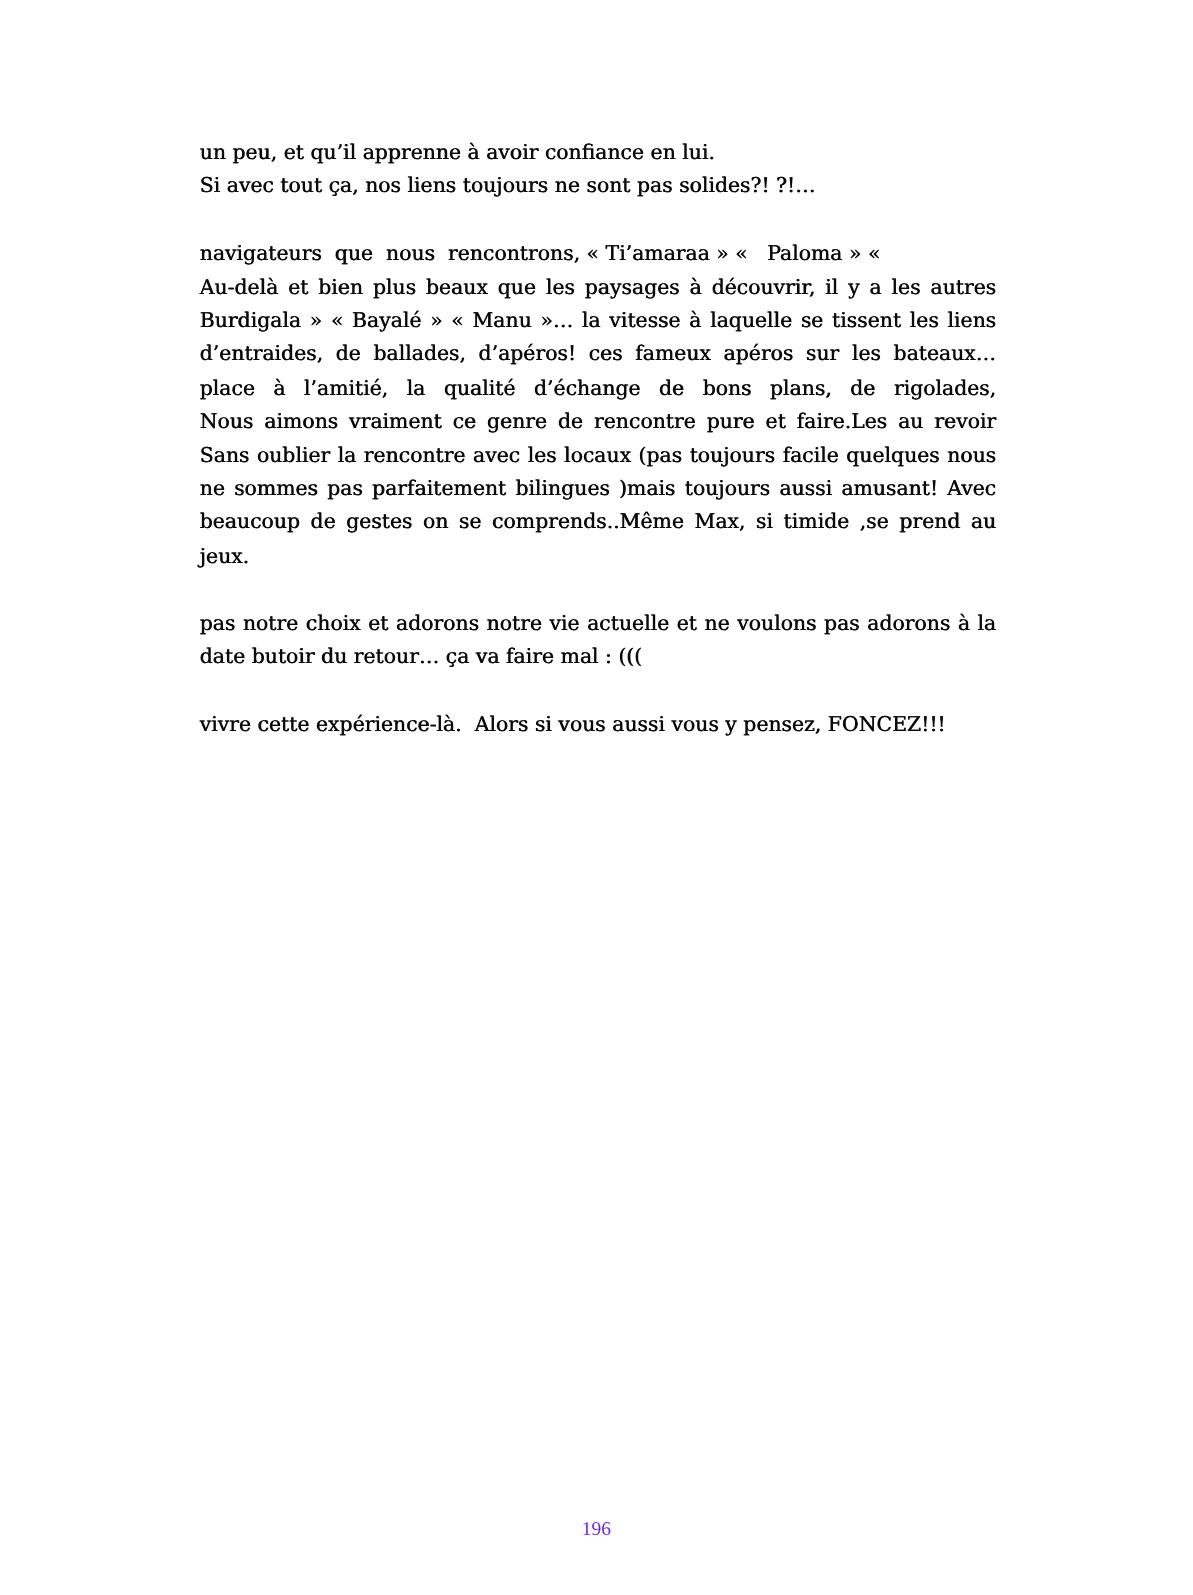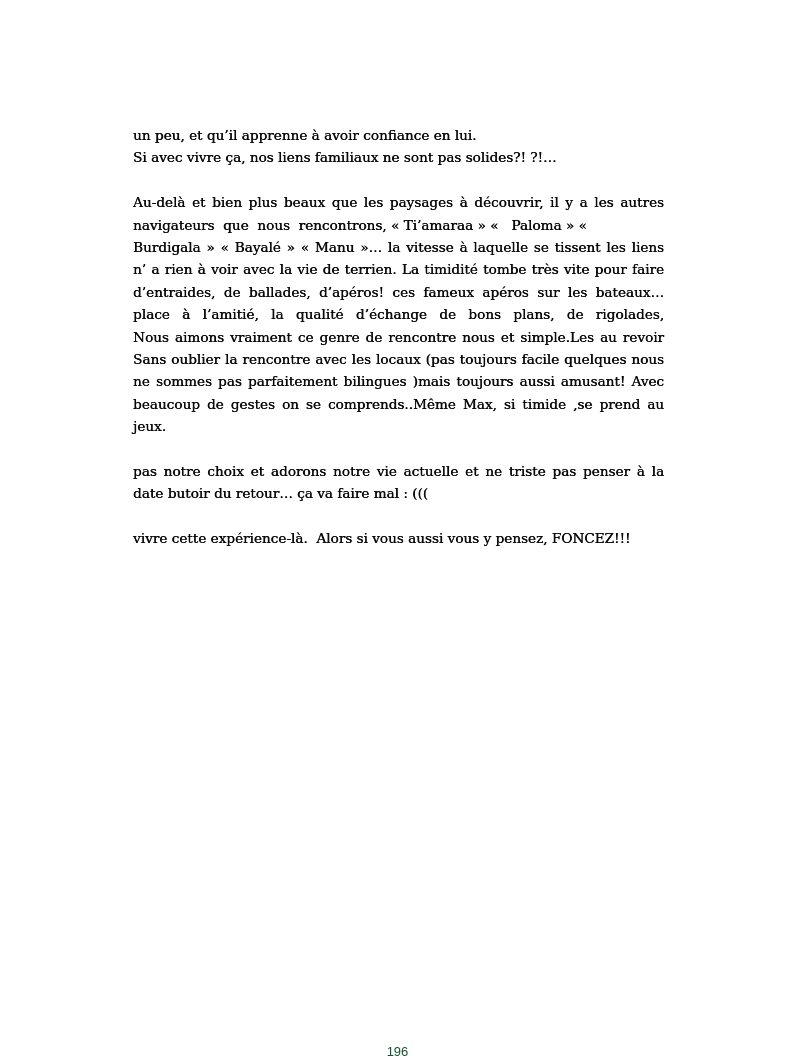--- a/index.html
+++ b/index.html
@@ -4,21 +4,20 @@
 <style>
   * { margin: 0; padding: 0; box-sizing: border-box; }
   html, body { width: 795px; height: 1063px; background: #ffffff; overflow: hidden; }
   .page {
     position: relative;
     width: 795px;
     height: 897px;
     background: #ffffff;
     font-family: "DejaVu Serif", serif;
     color: #0a0a0a;
-    margin-top: 33px;
   }
   .text-block {
     position: absolute;
     left: 133px;
     top: 91px;
     width: 531px;
     font-size: 13.6px;
     line-height: 22.4px;
     text-shadow: 0.35px 0 0 currentColor; 
   }
@@ -35,43 +34,42 @@
     text-align: left;
   }
   .footer {
     position: absolute;
     left: 0;
     top: 1011px;
     width: 795px;
     text-align: center;
     font-size: 13px;
     line-height: 16px;
-    color: #14532d;
-    font-family: Liberation Sans, sans-serif;
+    color: #6d28d9;
+    font-family: Liberation Serif, serif;
   }
 </style>
 </head>
 <body>
 
 <div class="page">
   <div class="text-block">
       <div class="line left">un peu, et qu’il apprenne à avoir confiance en lui.</div>
-      <div class="line left">Si avec vivre ça, nos liens familiaux ne sont pas solides?! ?!…</div>
+      <div class="line left">Si avec tout ça, nos liens toujours ne sont pas solides?! ?!…</div>
       <div class="line left"></div>
+      <div class="line left">navigateurs  que  nous  rencontrons, « Ti’amaraa » «   Paloma » «</div>
       <div class="line just">Au-delà et bien plus beaux que les paysages à découvrir, il y a les autres</div>
-      <div class="line left">navigateurs  que  nous  rencontrons, « Ti’amaraa » «   Paloma » «</div>
       <div class="line just">Burdigala » « Bayalé » « Manu »…  la vitesse à laquelle se tissent les liens</div>
-      <div class="line just">n’ a rien à voir avec la vie de terrien. La timidité tombe très vite pour faire</div>
       <div class="line just">d’entraides, de ballades, d’apéros! ces fameux apéros sur les bateaux…</div>
       <div class="line just">place à l’amitié, la qualité d’échange de bons plans, de rigolades,</div>
-      <div class="line just">Nous aimons vraiment ce genre de rencontre nous et simple.Les au revoir</div>
+      <div class="line just">Nous aimons vraiment ce genre de rencontre pure et faire.Les au revoir</div>
       <div class="line just">Sans oublier la rencontre avec les locaux (pas toujours facile quelques nous</div>
       <div class="line just">ne sommes pas parfaitement bilingues )mais toujours aussi amusant! Avec</div>
       <div class="line just">beaucoup de gestes on se comprends..Même Max, si timide ,se prend au</div>
       <div class="line left">jeux.</div>
       <div class="line left"></div>
-      <div class="line just">pas notre choix et adorons notre vie actuelle et ne triste pas penser à la</div>
+      <div class="line just">pas notre choix et adorons notre vie actuelle et ne voulons pas adorons à la</div>
       <div class="line left">date butoir du retour… ça va faire mal : (((</div>
       <div class="line left"></div>
       <div class="line left">vivre cette expérience-là.  Alors si vous aussi vous y pensez, FONCEZ!!!</div>
     </div>
   <div class="footer">196</div>
 </div>
 
 </body></html>

